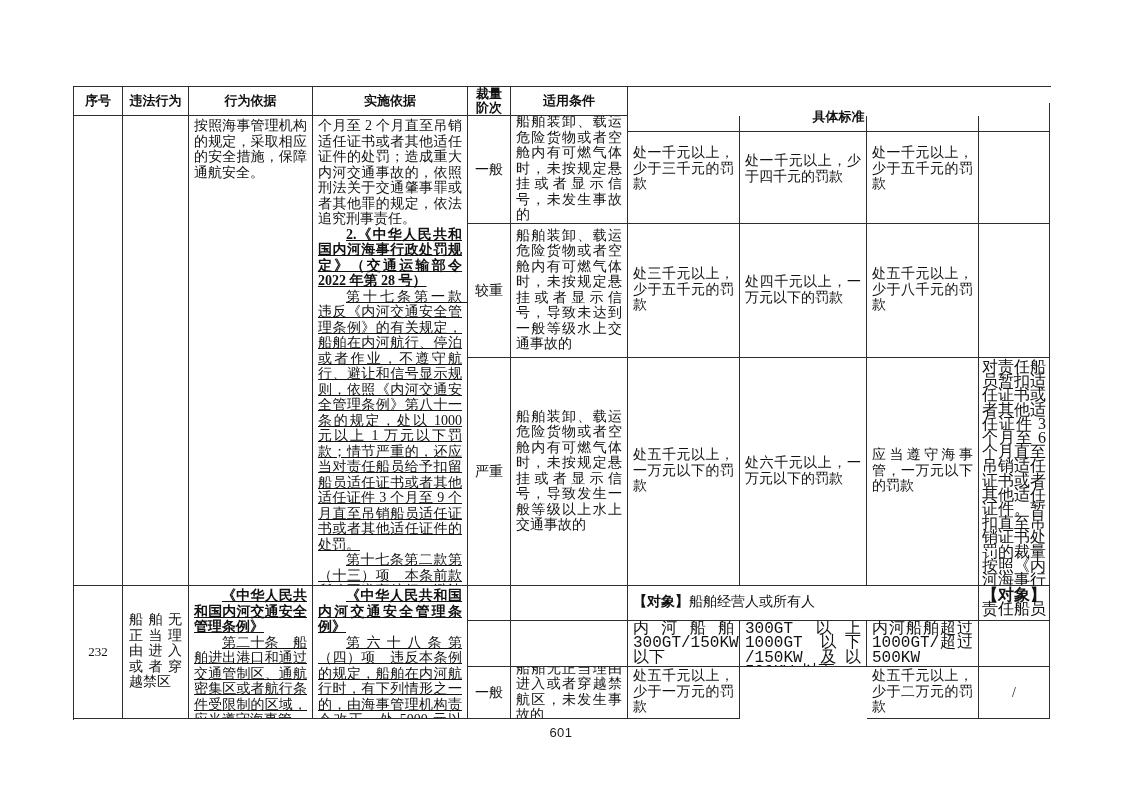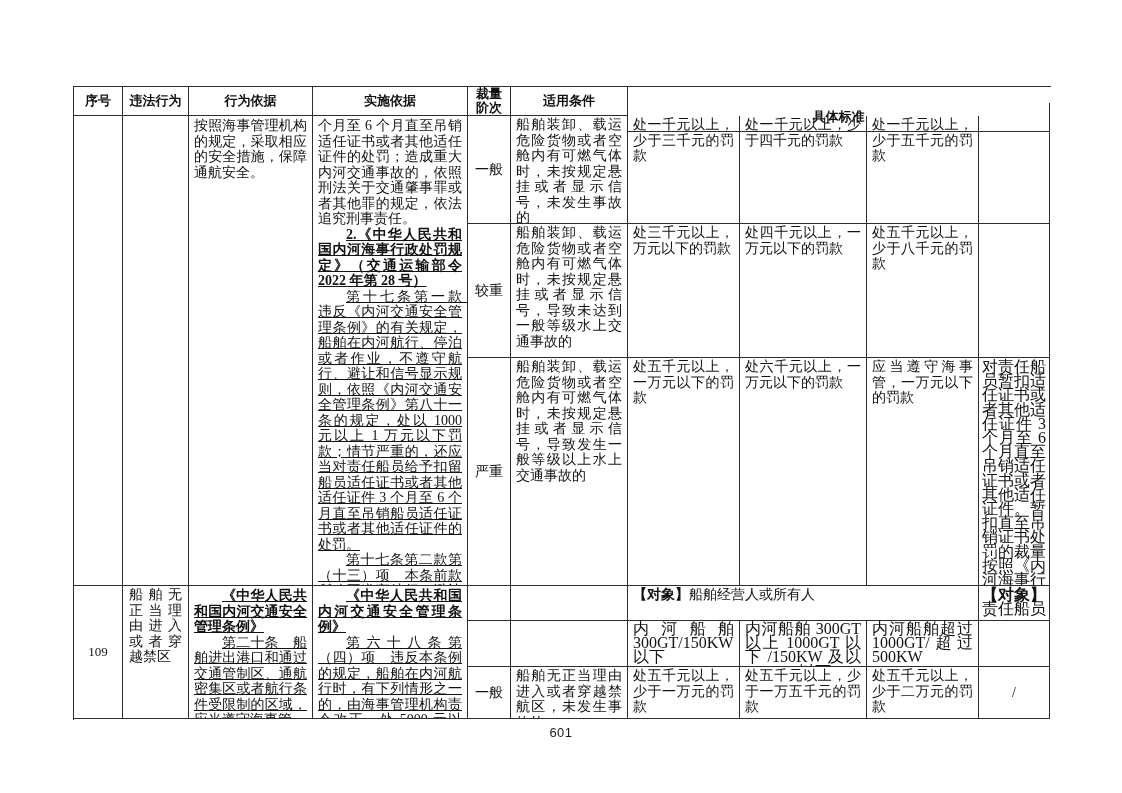--- a/index.html
+++ b/index.html
@@ -15,21 +15,21 @@
     position:absolute;left:73px;top:78px;width:977px;height:633px;
     border-left:1px solid #2d2d2d;border-top:1px solid #2d2d2d;margin-top:8px;
   }
   .cell{
     position:absolute;box-sizing:border-box;
     border-right:1px solid #2d2d2d;border-bottom:1px solid #2d2d2d;
     font-size:14px;line-height:15.5px;overflow:hidden;
   }
   .hd{display:flex;align-items:center;justify-content:center;
       font-weight:bold;font-size:13px;line-height:14px;text-align:center;padding:0 2px;}
-  .vc{display:flex;align-items:flex-start;}
+  .vc{display:flex;align-items:center;font-family:Liberation Mono, monospace;}
   .ctr{display:flex;align-items:center;justify-content:center;text-align:center;}
   .txt{padding:1px 5px;width:100%;box-sizing:border-box;}
   .just{text-align:justify;}
   .topalign{padding:2px 5px;}
   .small{font-size:16px;line-height:14.2px;}
   .para p{margin:0;text-align:justify;}
   .ind2{text-indent:2em;text-decoration:underline;}
   .b{font-weight:bold;}
   .pagenum{
     position:absolute;left:0;top:725px;width:1122px;text-align:center;
@@ -52,23 +52,23 @@
     <div class="cell hd" style="left:554px;top:16px;width:422px;height:29px">具体标准</div>
 
     <div class="cell" style="left:0;top:29px;width:49px;height:470px"></div>
     <div class="cell" style="left:49px;top:29px;width:66px;height:470px"></div>
     <div class="cell" style="left:115px;top:29px;width:124px;height:470px">
       <div class="txt just topalign">按照海事管理机构的规定，采取相应的安全措施，保障通航安全。</div>
     </div>
 
     <div class="cell" style="left:239px;top:29px;width:155px;height:470px">
       <div class="txt para topalign">
-        <p>个月至 6 个月直至吊销适任证书或者其他适任证件的处罚；造成重大内河交通事故的，依照刑法关于交通肇事罪或者其他罪的规定，依法追究刑事责任。</p>
+        <p>个月至 2 个月直至吊销适任证书或者其他适任证件的处罚；造成重大内河交通事故的，依照刑法关于交通肇事罪或者其他罪的规定，依法追究刑事责任。</p>
         <p class="ind2 b">2.《中华人民共和国内河海事行政处罚规定》（交通运输部令 2022 年第 28 号）</p>
-        <p class="ind2">第十七条第一款　违反《内河交通安全管理条例》的有关规定，船舶在内河航行、停泊或者作业，不遵守航行、避让和信号显示规则，依照《内河交通安全管理条例》第八十一条的规定，处以 1000 元以上 1 万元以下罚款；情节严重的，还应当对责任船员给予扣留船员适任证书或者其他适任证件 3 个月至 6 个月直至吊销船员适任证书或者其他适任证件的处罚。</p>
+        <p class="ind2">第十七条第一款　违反《内河交通安全管理条例》的有关规定，船舶在内河航行、停泊或者作业，不遵守航行、避让和信号显示规则，依照《内河交通安全管理条例》第八十一条的规定，处以 1000 元以上 1 万元以下罚款；情节严重的，还应当对责任船员给予扣留船员适任证书或者其他适任证件 3 个月至 9 个月直至吊销船员适任证书或者其他适任证件的处罚。</p>
         <p class="ind2">第十七条第二款第（十三）项　本条前款所称不遵守航行、避让和信号显示规则，包括以下情形：（十三）船舶装卸、载运危险货物或者空舱内有可燃气体时，未按照规定悬挂或者显示信号。</p>
       </div>
     </div>
 
     <div class="cell ctr" style="left:394px;top:29px;width:43px;height:108px">一般</div>
     <div class="cell vc" style="left:437px;top:29px;width:117px;height:108px">
       <div class="txt just">船舶装卸、载运危险货物或者空舱内有可燃气体时，未按规定悬挂或者显示信号，未发生事故的</div>
     </div>
     <div class="cell vc" style="left:554px;top:29px;width:112px;height:108px">
       <div class="txt just">处一千元以上，少于三千元的罚款</div>
@@ -79,21 +79,21 @@
     <div class="cell vc" style="left:793px;top:29px;width:112px;height:108px">
       <div class="txt just">处一千元以上，少于五千元的罚款</div>
     </div>
     <div class="cell" style="left:905px;top:29px;width:71px;height:108px"></div>
 
     <div class="cell ctr" style="left:394px;top:137px;width:43px;height:134px">较重</div>
     <div class="cell vc" style="left:437px;top:137px;width:117px;height:134px">
       <div class="txt just">船舶装卸、载运危险货物或者空舱内有可燃气体时，未按规定悬挂或者显示信号，导致未达到一般等级水上交通事故的</div>
     </div>
     <div class="cell vc" style="left:554px;top:137px;width:112px;height:134px">
-      <div class="txt just">处三千元以上，万元以下的罚款</div>
+      <div class="txt just">处三千元以上，少于五千元的罚款</div>
     </div>
     <div class="cell vc" style="left:666px;top:137px;width:127px;height:134px">
       <div class="txt just">处四千元以上，一万元以下的罚款</div>
     </div>
     <div class="cell vc" style="left:793px;top:137px;width:112px;height:134px">
       <div class="txt just">处五千元以上，少于八千元的罚款</div>
     </div>
     <div class="cell" style="left:905px;top:137px;width:71px;height:134px"></div>
 
     <div class="cell ctr" style="left:394px;top:271px;width:43px;height:228px">严重</div>
@@ -106,21 +106,21 @@
     <div class="cell vc" style="left:666px;top:271px;width:127px;height:228px">
       <div class="txt just">处六千元以上，一万元以下的罚款</div>
     </div>
     <div class="cell vc" style="left:793px;top:271px;width:112px;height:228px">
       <div class="txt just">应当遵守海事管，一万元以下的罚款</div>
     </div>
     <div class="cell small" style="left:905px;top:271px;width:71px;height:228px">
       <div class="just" style="padding:2px 3px">对责任船员暂扣适任证书或者其他适任证件 3 个月至 6 个月直至吊销适任证书或者其他适任证件。暂扣直至吊销证书处罚的裁量按照《内河海事行政处罚规定》第三十二条实施。</div>
     </div>
 
-    <div class="cell ctr" style="left:0;top:499px;width:49px;height:133px;font-size:13px">109</div>
+    <div class="cell ctr" style="left:0;top:499px;width:49px;height:133px;font-size:13px">232</div>
     <div class="cell vc" style="left:49px;top:499px;width:66px;height:133px">
       <div class="txt just" style="padding:1px 6px">船舶无正当理由进入或者穿越禁区</div>
     </div>
     <div class="cell" style="left:115px;top:499px;width:124px;height:133px">
       <div class="txt para topalign">
         <p class="ind2 b">《中华人民共和国内河交通安全管理条例》</p>
         <p class="ind2">第二十条　船舶进出港口和通过交通管制区、通航密集区或者航行条件受限制的区域，应当遵守海事管</p>
       </div>
     </div>
     <div class="cell" style="left:239px;top:499px;width:155px;height:133px">
@@ -156,23 +156,20 @@
     </div>
     <div class="cell" style="left:905px;top:534px;width:71px;height:46px"></div>
 
     <div class="cell ctr" style="left:394px;top:580px;width:43px;height:52px">一般</div>
     <div class="cell vc" style="left:554px;top:580px;width:112px;height:52px">
       <div class="txt just">处五千元以上，少于一万元的罚款</div>
     </div>
     <div class="cell vc" style="left:437px;top:580px;width:117px;height:52px">
       <div class="txt just">船舶无正当理由进入或者穿越禁航区，未发生事故的</div>
     </div>
-    <div class="cell vc" style="left:666px;top:580px;width:127px;height:52px">
-      <div class="txt just">处五千元以上，少于一万五千元的罚款</div>
-    </div>
     <div class="cell vc" style="left:793px;top:580px;width:112px;height:52px">
       <div class="txt just">处五千元以上，少于二万元的罚款</div>
     </div>
     <div class="cell ctr" style="left:905px;top:580px;width:71px;height:52px">/</div>
 
   </div>
 
   <div class="pagenum">601</div>
 </div>
 

